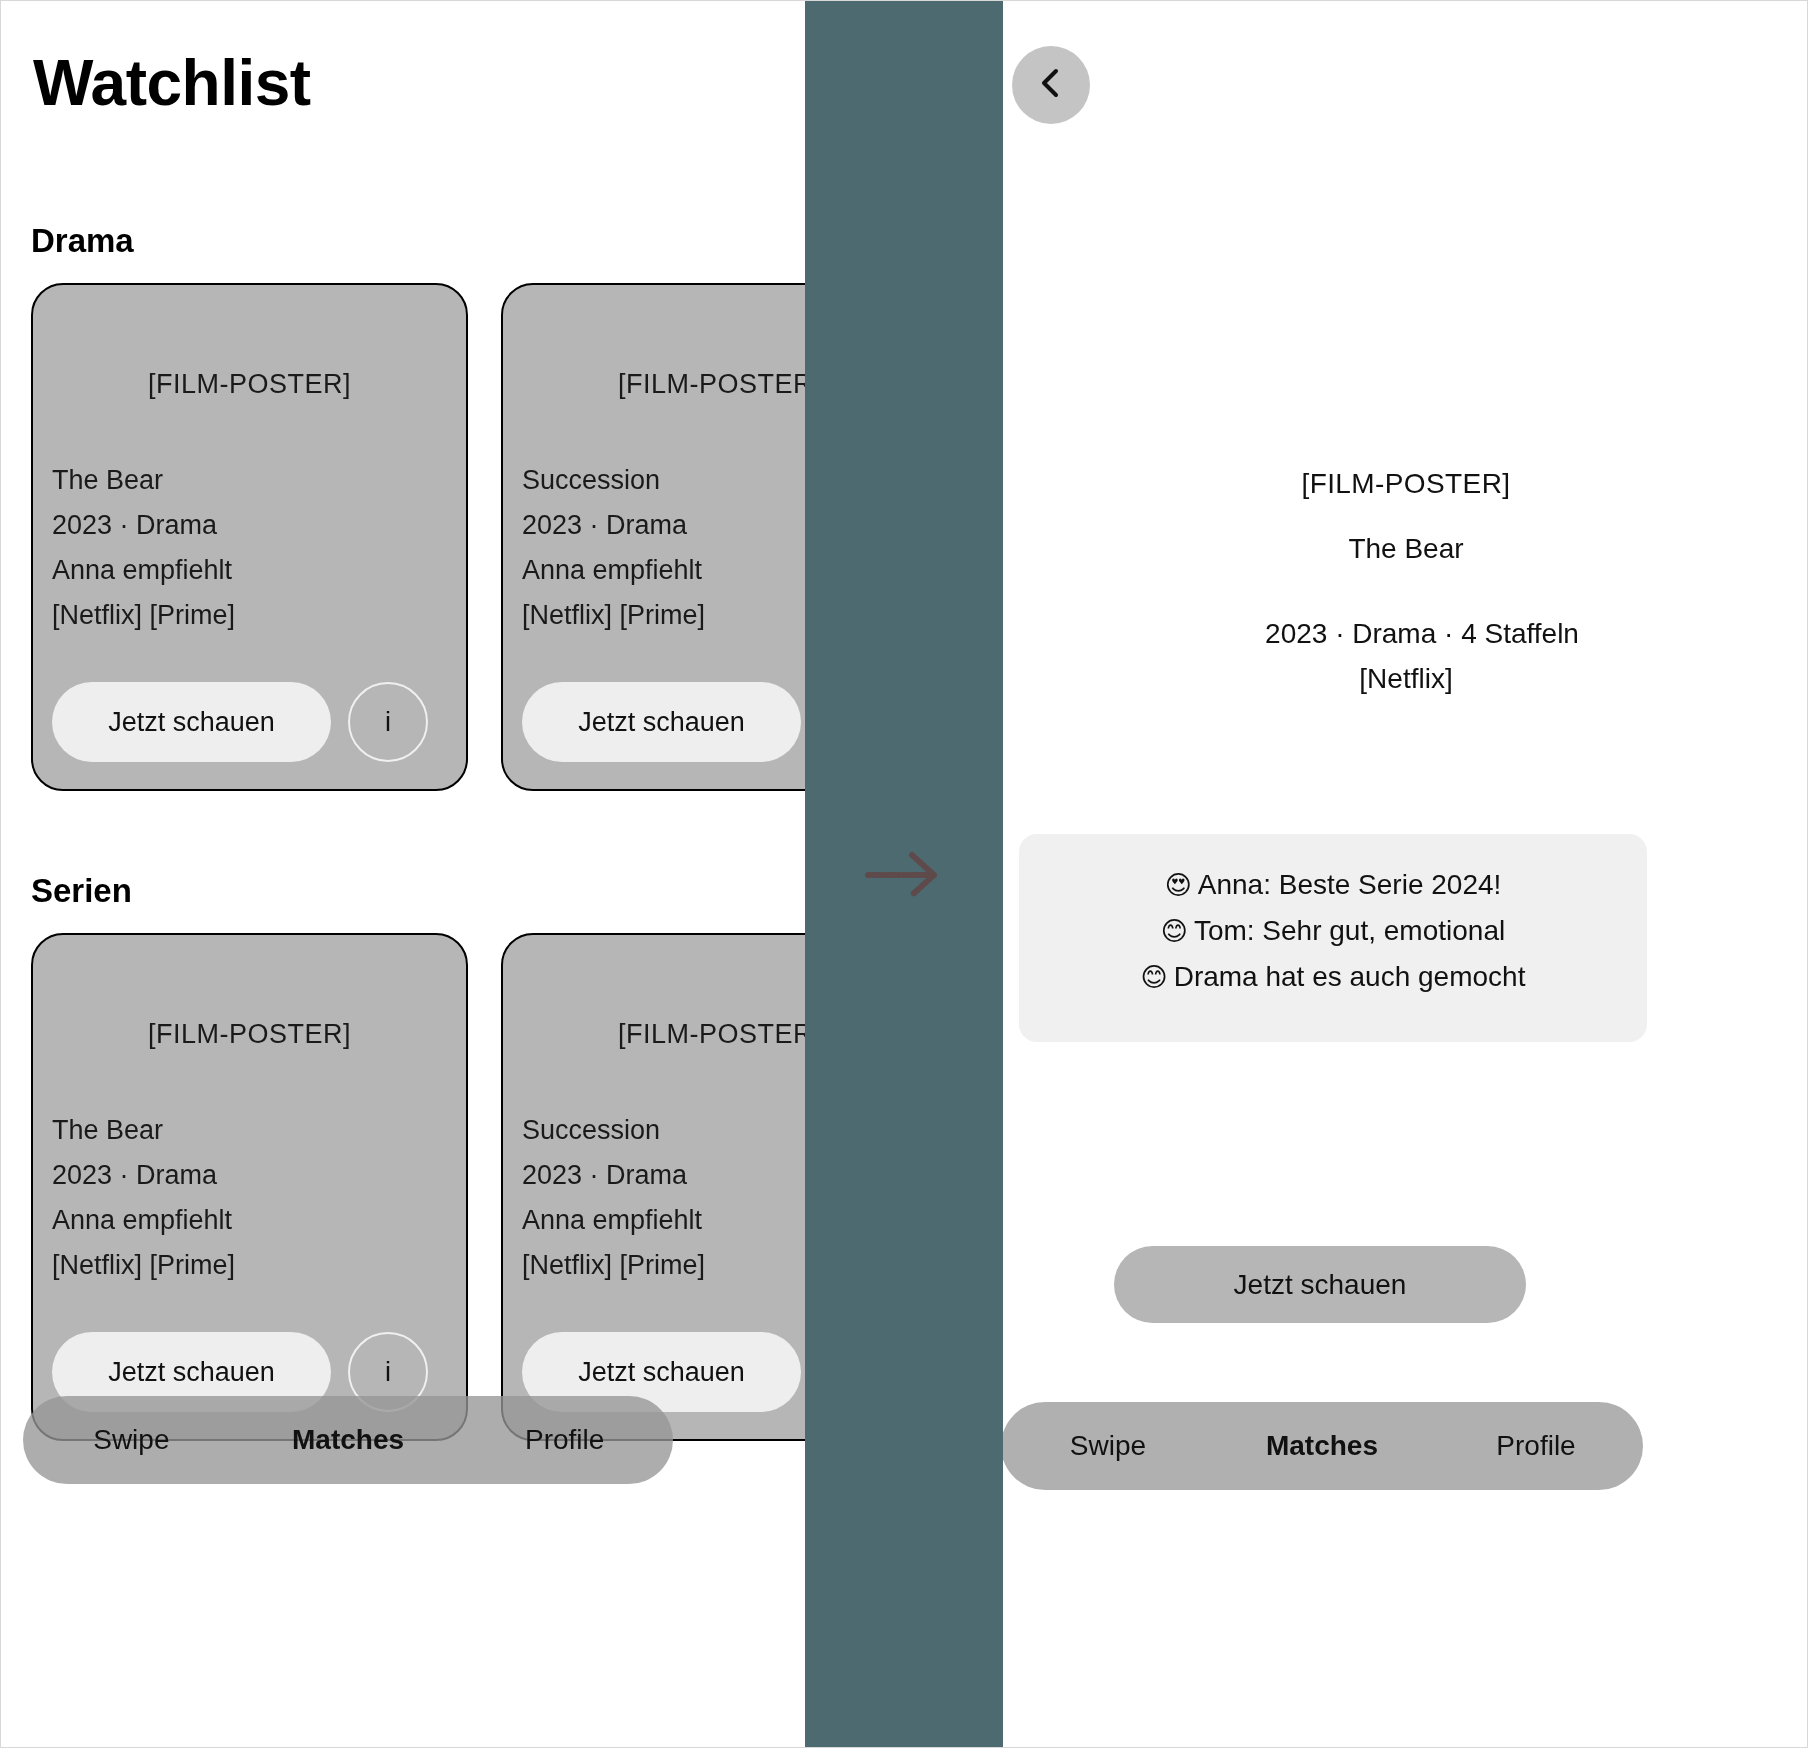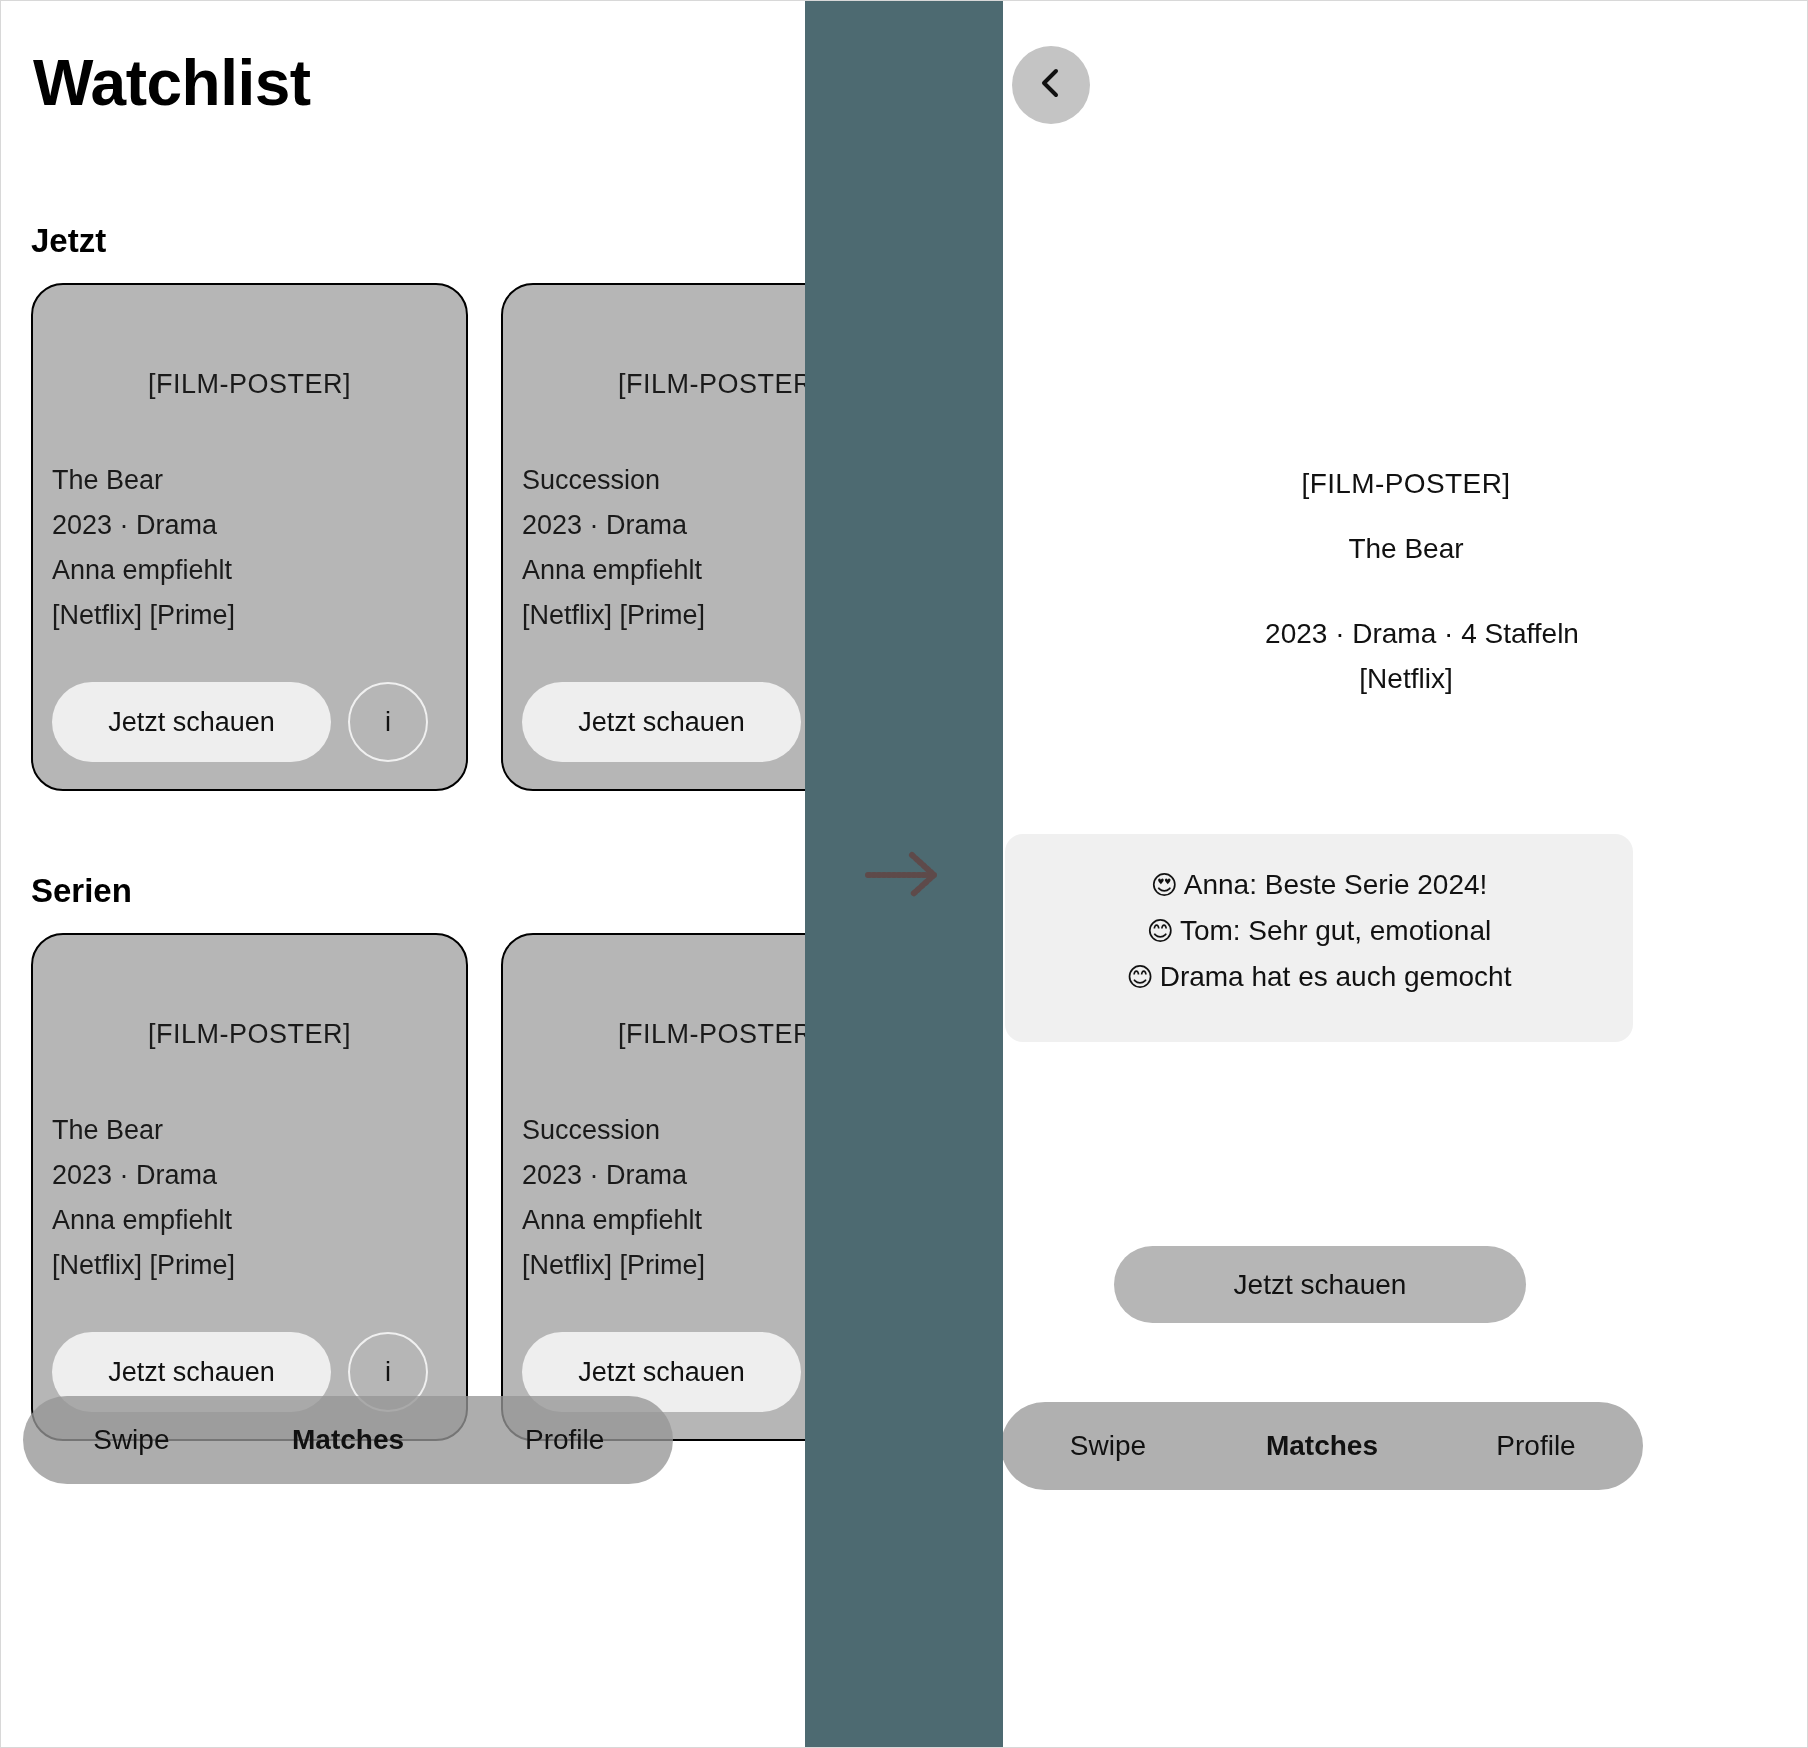--- a/index.html
+++ b/index.html
@@ -198,21 +198,21 @@
     color: #111;
     white-space: nowrap;
   }
   .detail-poster { top: 467px; font-size: 28px; letter-spacing: 0.4px; }
   .detail-title  { top: 532px; font-size: 28px; }
   .detail-sub1   { top: 617px; font-size: 28px; margin-left: 16px; }
   .detail-sub2   { top: 662px; font-size: 28px; }
 
   .comment-box {
     position: absolute;
-    left: 2px;
+    left: 16px;
     top: 833px;
     width: 628px;
     border-radius: 18px;
     background: #f0f0f0;
     padding: 28px 0 42px 0;
     box-sizing: border-box;
     text-align: center;
   }
   .comment-line {
     font-size: 28px;
@@ -264,21 +264,21 @@
 </style>
 </head>
 <body>
 
 <div id="screen">
 
   <div id="left-panel">
 
     <div class="page-title">Watchlist</div>
 
-    <div class="section-head filme">Jetzt</div>
+    <div class="section-head filme">Drama</div>
 
     <div class="card row1 col1">
       <div class="card-poster">[FILM-POSTER]</div>
       <div class="card-meta">
         <div>The Bear</div>
         <div>2023 · Drama</div>
         <div>Anna empfiehlt</div>
         <div>[Netflix] [Prime]</div>
       </div>
       <div class="card-actions">

